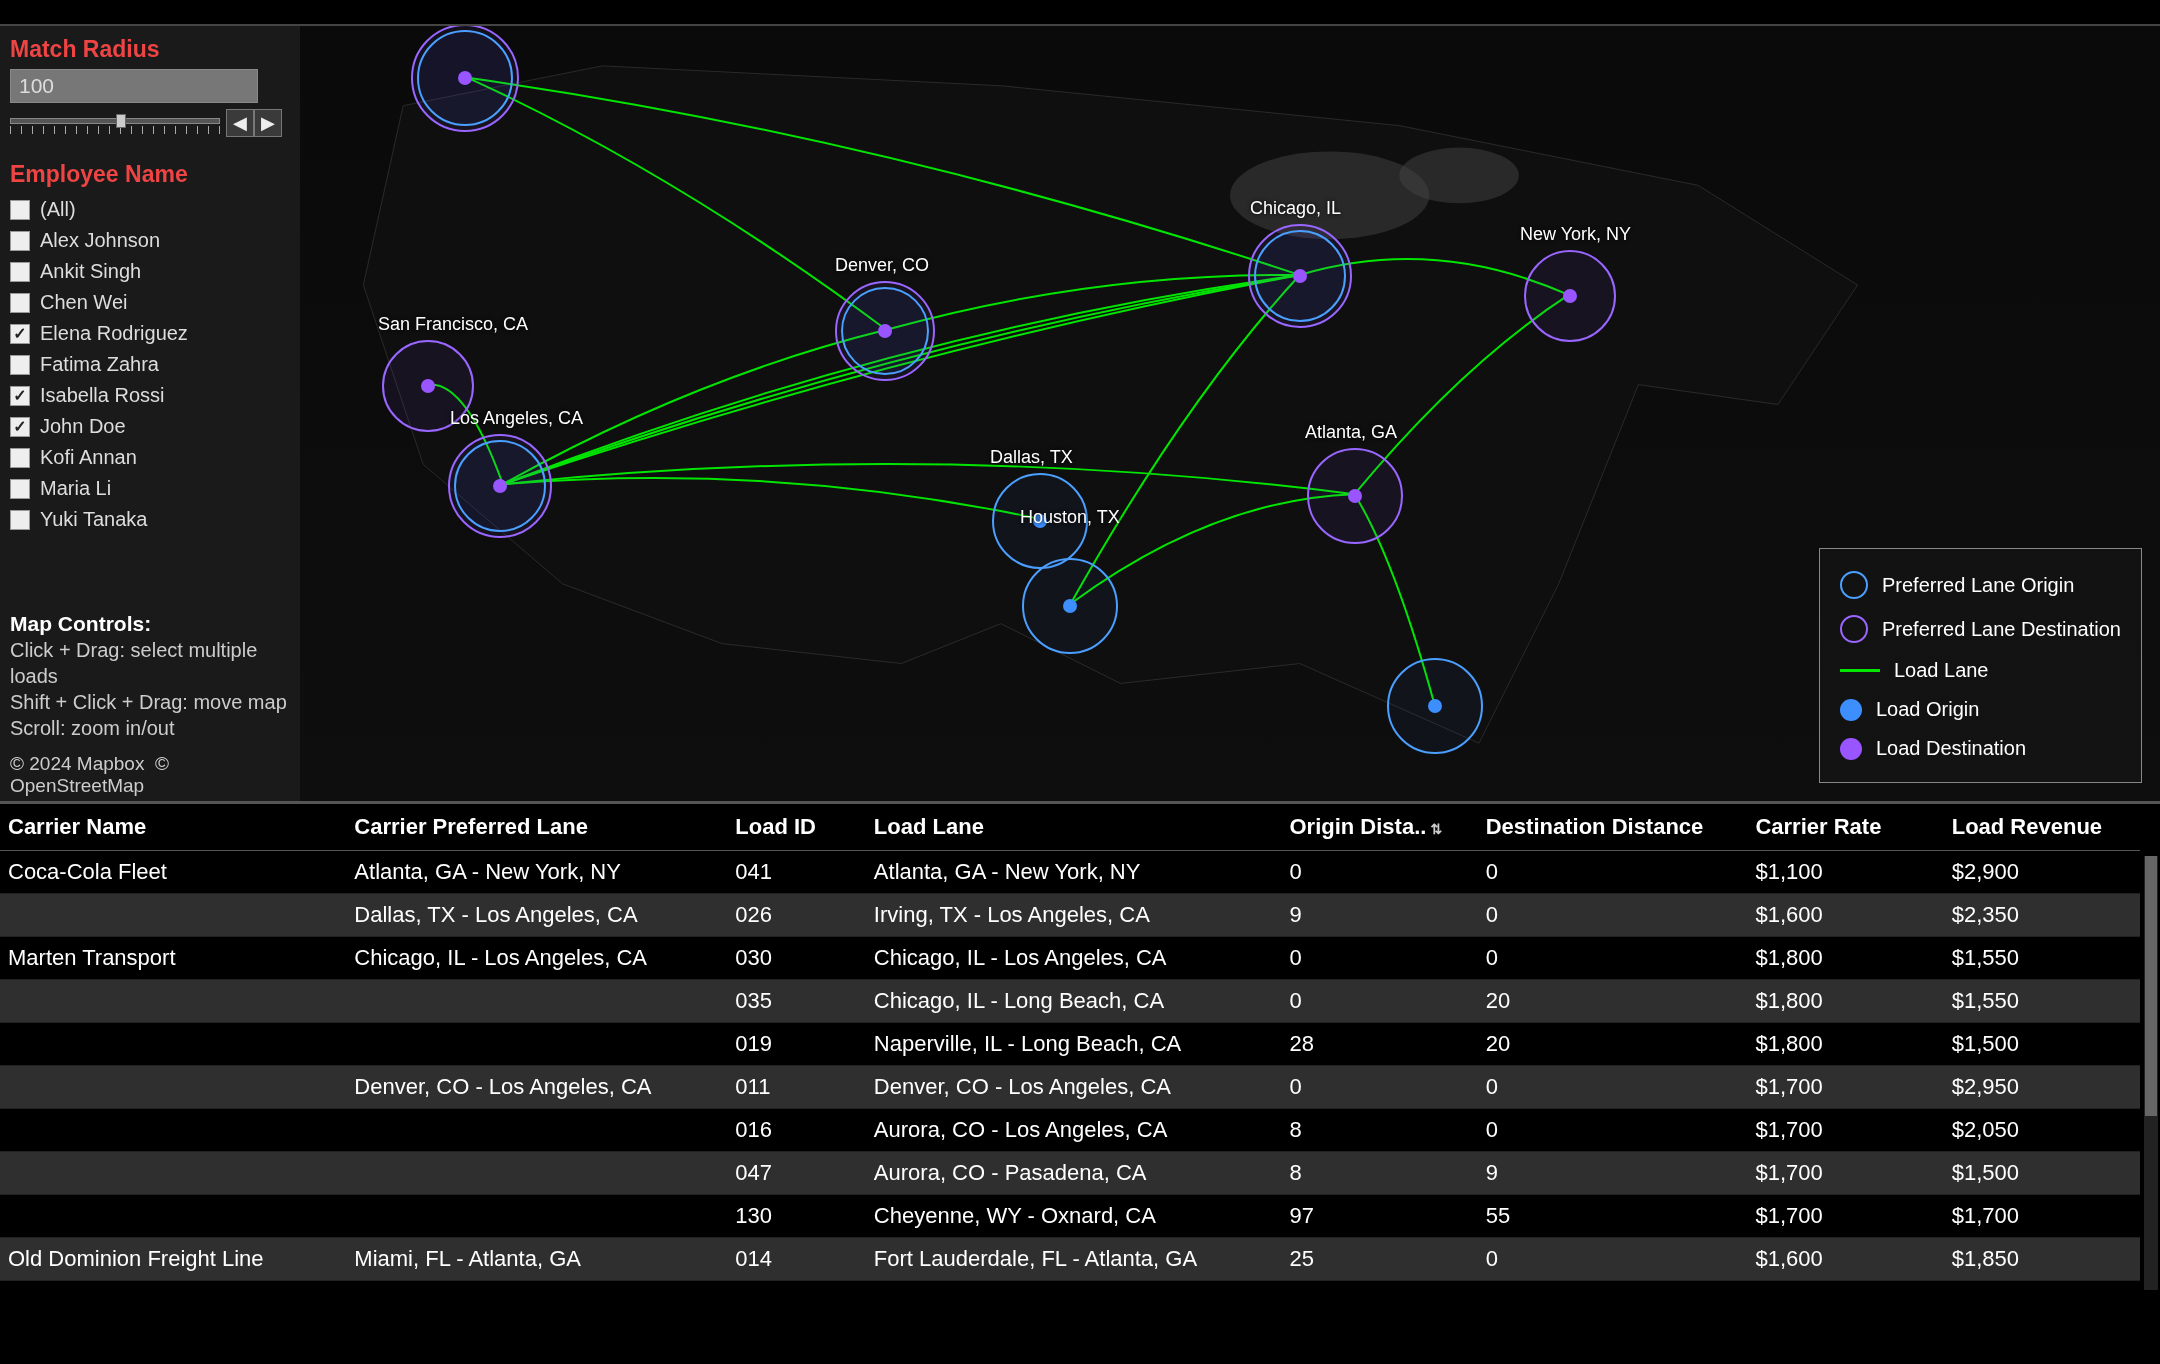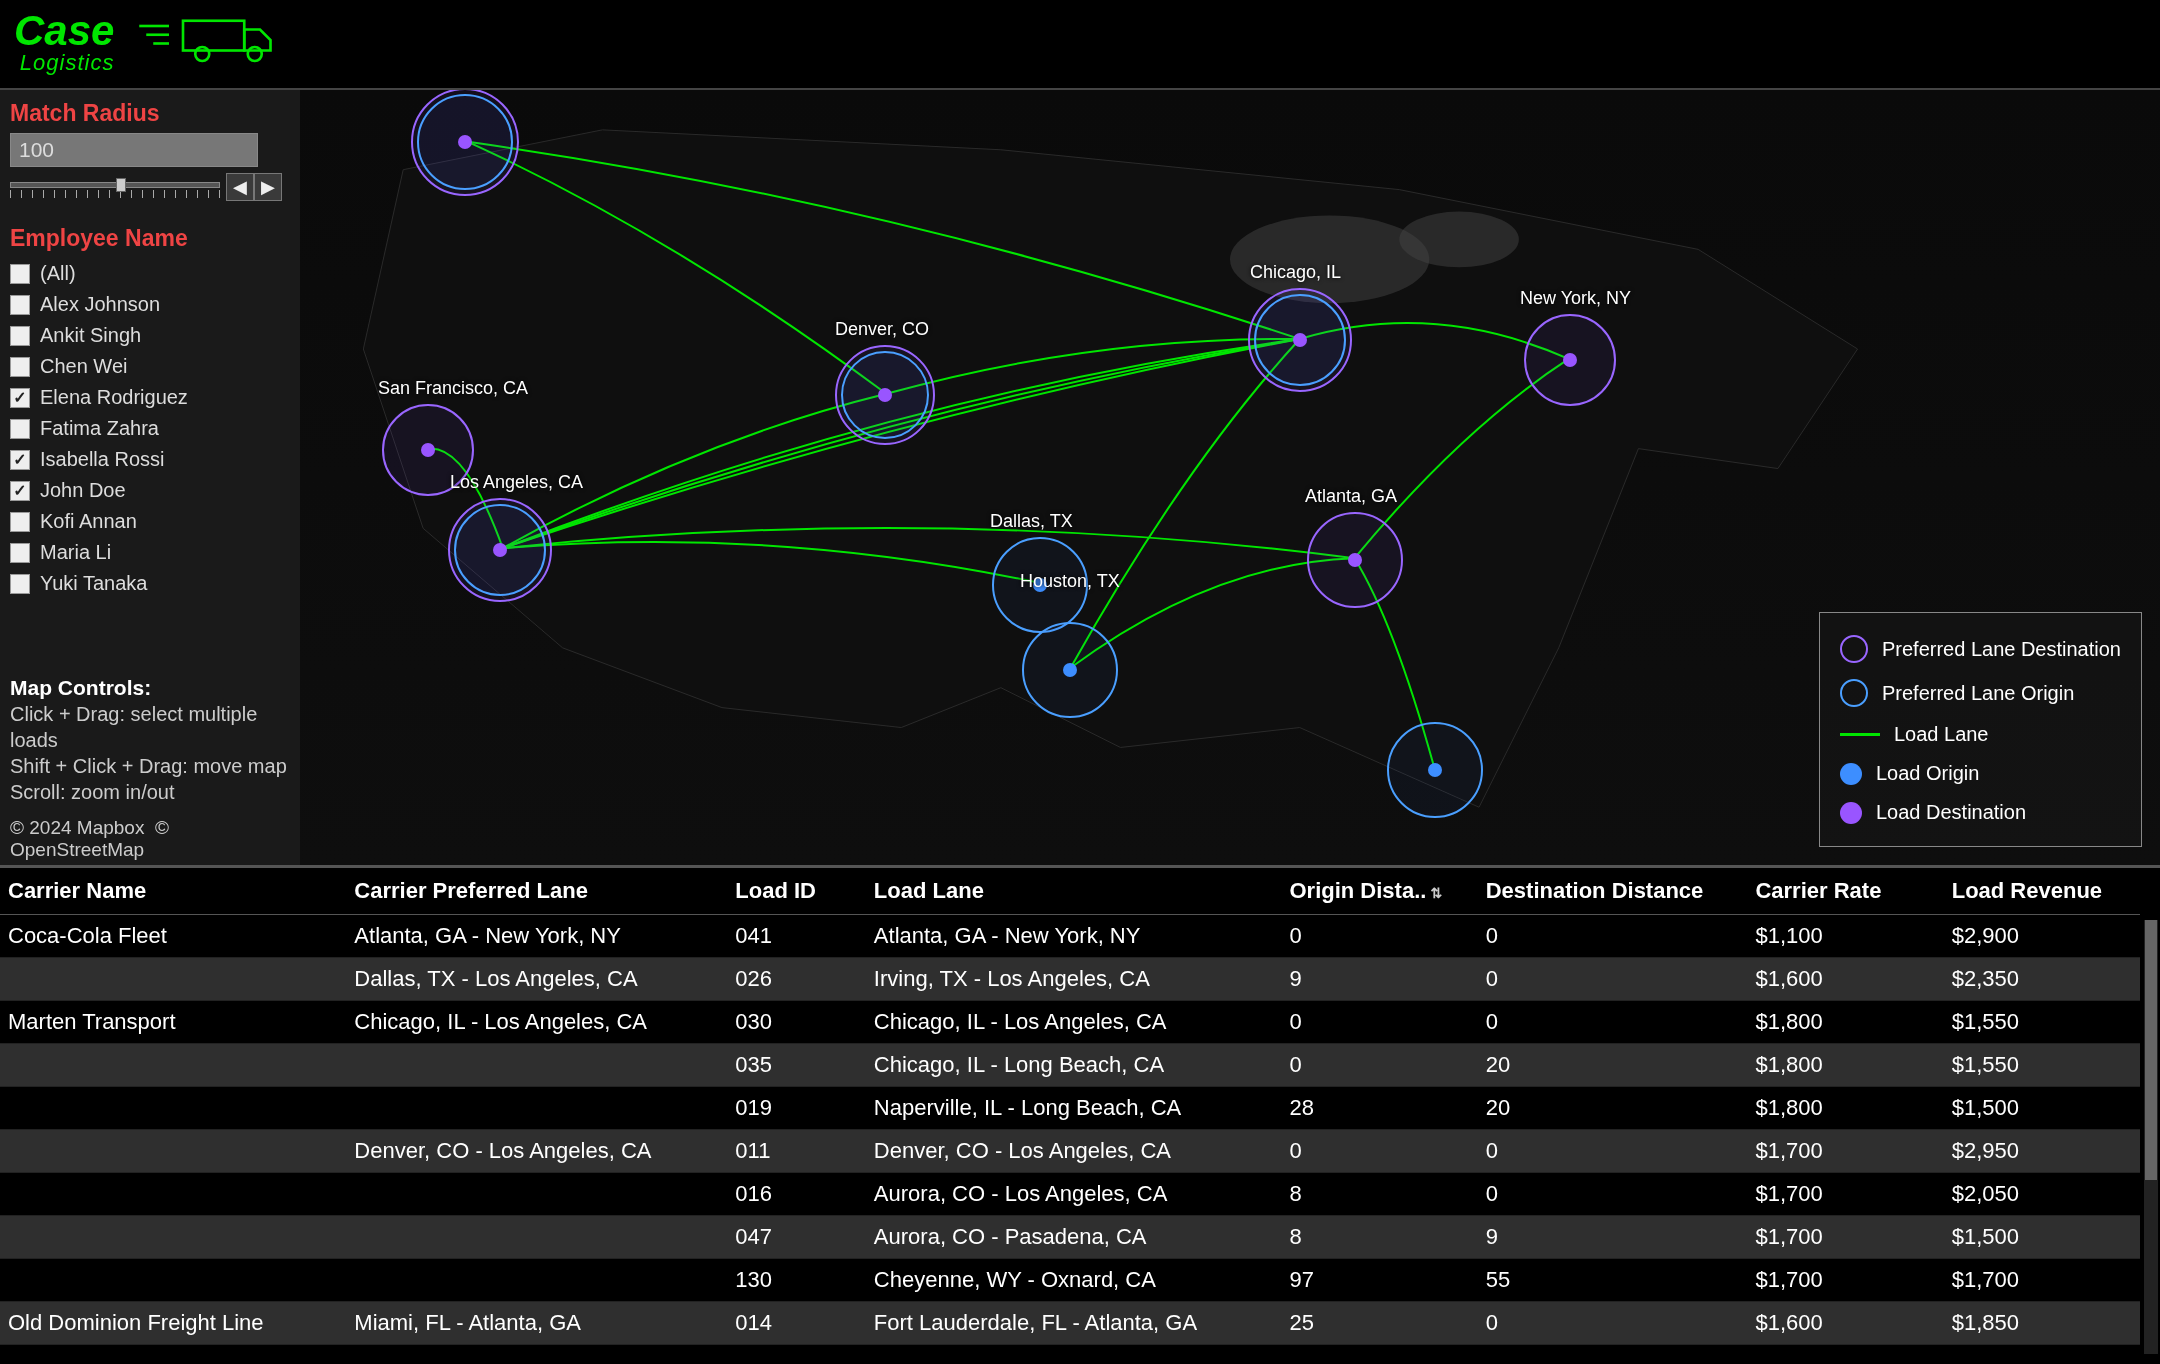--- a/index.html
+++ b/index.html
@@ -144,37 +144,20 @@
 .scrollbar-y {
   position:absolute; right:2px; top:52px; bottom:4px; width:14px;
   background:#222;
 }
 .scrollbar-y .thumb { position:absolute; left:1px; right:1px; top:0; height:60%; background:#666;}
 </style>
 </head>
 <body>
 
 <div class="header">
-  <div class="logo">
-    <div class="logo-text">
-      <div class="c1">Case</div>
-      <div class="c2">Logistics</div>
-    </div>
-    <div class="logo-truck">
-      <svg viewBox="0 0 160 60" stroke="#00e600" fill="none" stroke-width="3">
-        <rect x="56" y="8" width="70" height="34"></rect>
-        <path d="M126 18 h18 l12 12 v12 h-30z"></path>
-        <circle cx="78" cy="46" r="8"></circle>
-        <circle cx="138" cy="46" r="8"></circle>
-        <line x1="6" y1="14" x2="40" y2="14"></line>
-        <line x1="14" y1="24" x2="40" y2="24"></line>
-        <line x1="22" y1="34" x2="40" y2="34"></line>
-      </svg>
-    </div>
-  </div>
 </div>
 
 <div class="main">
 
   <div class="sidebar">
     <div class="label">Match Radius</div>
     <input class="radius-input" value="100" style="">
     <div class="slider-row">
       <div class="slider-track">
         <div class="bar"></div>
@@ -288,26 +271,26 @@
         <path d="M 585 305 Q 792.5 247.5 1000 250" stroke="#00e600" stroke-width="2" fill="none"></path>
         <path d="M 770 580 Q 885 375 1000 250" stroke="#00e600" stroke-width="2" fill="none"></path>
         <path d="M 770 580 Q 912.5 475 1055 470" stroke="#00e600" stroke-width="2" fill="none"></path>
         <path d="M 1055 470 Q 1162.5 340 1270 270" stroke="#00e600" stroke-width="2" fill="none"></path>
         <path d="M 1055 470 Q 1095 535 1135 680" stroke="#00e600" stroke-width="2" fill="none"></path>
         <path d="M 1000 250 Q 1135 210 1270 270" stroke="#00e600" stroke-width="2" fill="none"></path>
       </svg>
 
     <div class="legend" id="legend">
         <div class="legend-row">
+          <div class="leg-circle" style="border-color: rgb(74, 159, 255);"></div>
+          <span>Preferred Lane Origin</span>
+        </div>
+        <div class="legend-row">
           <div class="leg-circle" style="border-color: rgb(153, 102, 255);"></div>
           <span>Preferred Lane Destination</span>
-        </div>
-        <div class="legend-row">
-          <div class="leg-circle" style="border-color: rgb(74, 159, 255);"></div>
-          <span>Preferred Lane Origin</span>
         </div>
         <div class="legend-row">
           <div class="leg-line"></div>
           <span>Load Lane</span>
         </div>
         <div class="legend-row">
           <div class="leg-dot" style="background: rgb(61, 142, 255);"></div>
           <span>Load Origin</span>
         </div>
         <div class="legend-row">

